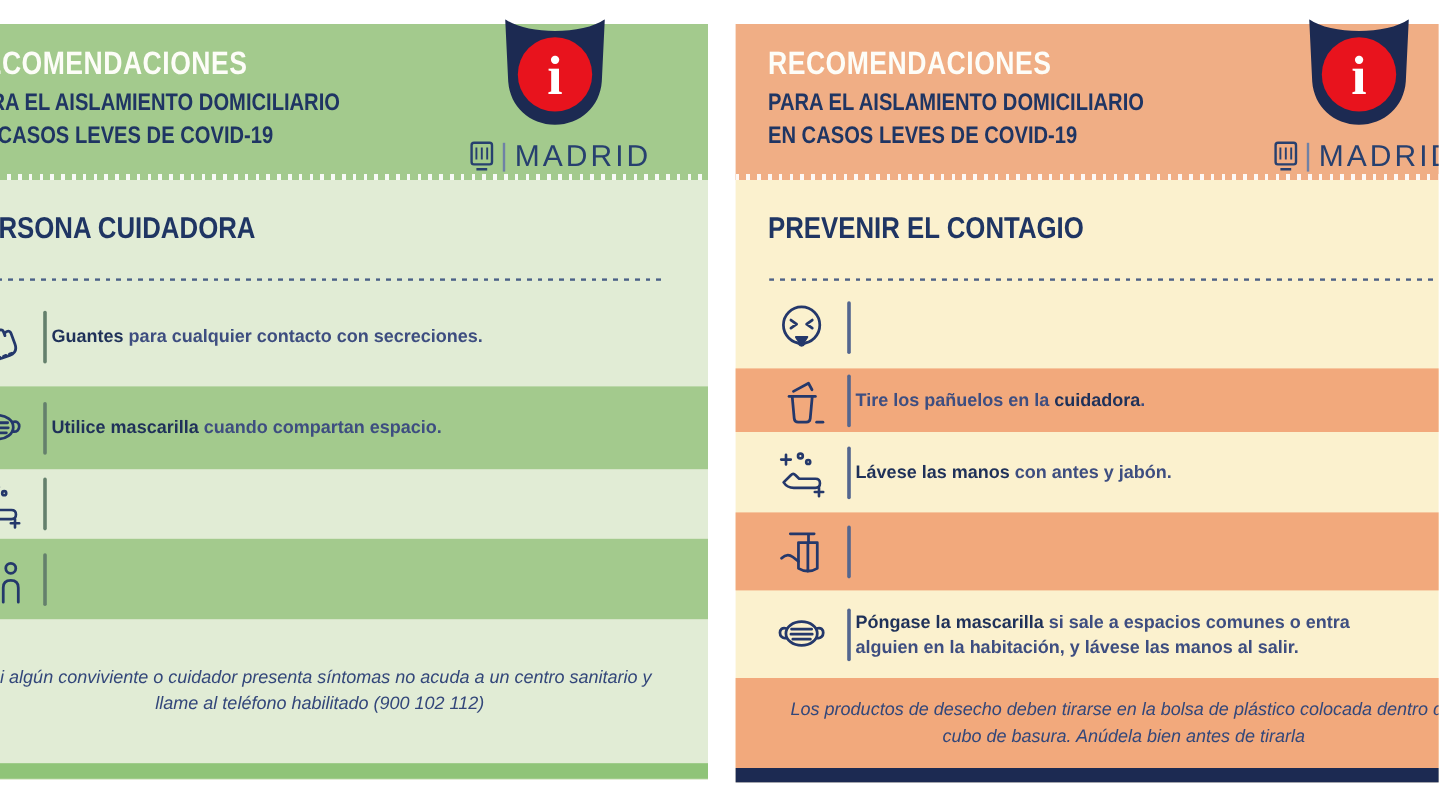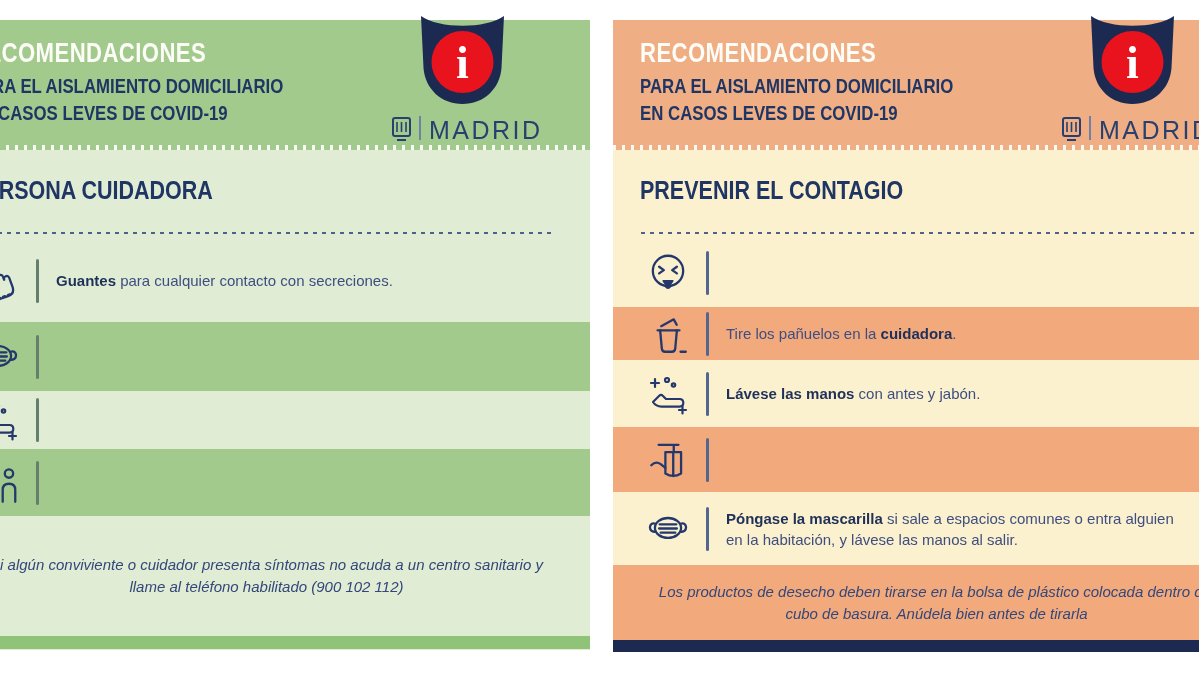--- a/index.html
+++ b/index.html
@@ -23,21 +23,21 @@
     margin:2px 0 4px 27px; color:#FDFDF8; font-size:27px; font-weight:bold;
     letter-spacing:.5px; transform:scaleX(.82); transform-origin:left center; white-space:nowrap;
   }
   .hl2 {
     margin:0 0 0 27px; color:#1F3563; font-size:20px; font-weight:bold; line-height:27px;
     transform:scaleX(.84); transform-origin:left center; white-space:nowrap;
   }
 
   
   .logo-shield { position:absolute; left:475px; top:-4px; width:89px; height:94px; }
-  .logo-brand  { position:absolute; left:448px; top:96px; display:flex; }
+  .logo-brand  { position:absolute; left:448px; top:96px; display:flex; align-items:center; }
   .brand-sep   { width:2px; height:24px; background:#6F81A6; margin:0 8px 0 7px; }
   .brand-text  { font-size:25px; letter-spacing:2.5px; color:#27406F; font-weight:normal; }
 
   
   .panel-body { display:flex; flex-direction:column; }
   .p-left  .panel-body { background:#E1ECD5; height:500px; }
   .p-right .panel-body { background:#FBF1CE; height:502px; }
 
   .section-title {
     margin:26px 35px 0 27px; font-size:25px; font-weight:bold; color:#1F3563;
@@ -50,21 +50,21 @@
   }
   .rule-spacer { height:5px; flex:0 0 auto; }
 
   .row { display:flex; align-items:center; box-sizing:border-box; padding:6px 45px 6px 0; }
   .p-left  .row.hl { background:#A3CA8D; }
   .p-right .row.hl { background:#F2A97C; }
   .icon-box { flex:0 0 46px; margin-left:32px; display:flex; justify-content:center; align-items:center; }
   .vrule { flex:0 0 3px; height:44px; margin-left:15px; border-radius:2px; }
   .p-left  .vrule { background:#64806C; }
   .p-right .vrule { background:#53668F; }
-  .row-text { margin-left:17px; max-width:458px; font-size:15px; line-height:21px; color:#3E4E80; }
+  .row-text { margin-left:4px; max-width:458px; font-size:15px; line-height:21px; color:#3E4E80;font-weight:bold; }
   .row-text b { color:#1F3159; }
 
   .panel-footer {
     display:flex; align-items:center; justify-content:center; text-align:center;
     font-style:italic; font-size:15px; line-height:22px; color:#33477A;
     padding:0 42px; box-sizing:border-box; flex:0 0 auto;
   }
   .p-left  .panel-footer { min-height:120px; }
   .p-right .panel-footer { min-height:75px; background:#F2A97C; }
 
@@ -163,20 +163,21 @@
         <p class="row-text"><span></span><b>Guantes</b><span> para cualquier contacto con secreciones.</span></p>
       </div>
 
       <div class="row hl" style="min-height:69px">
         <div class="icon-box">
             <svg width="46" height="46" viewBox="0 0 44 44">
               <use href="#ic-mask"></use>
             </svg>
           </div>
         <div class="vrule"></div>
+        <p class="row-text"><span></span><b>Utilice mascarilla</b><span> cuando compartan espacio.</span></p>
       </div>
 
       <div class="row" style="min-height:58px">
         <div class="icon-box">
             <svg width="46" height="46" viewBox="0 0 46 46">
               <use href="#ic-handwash"></use>
             </svg>
           </div>
         <div class="vrule"></div>
       </div>

